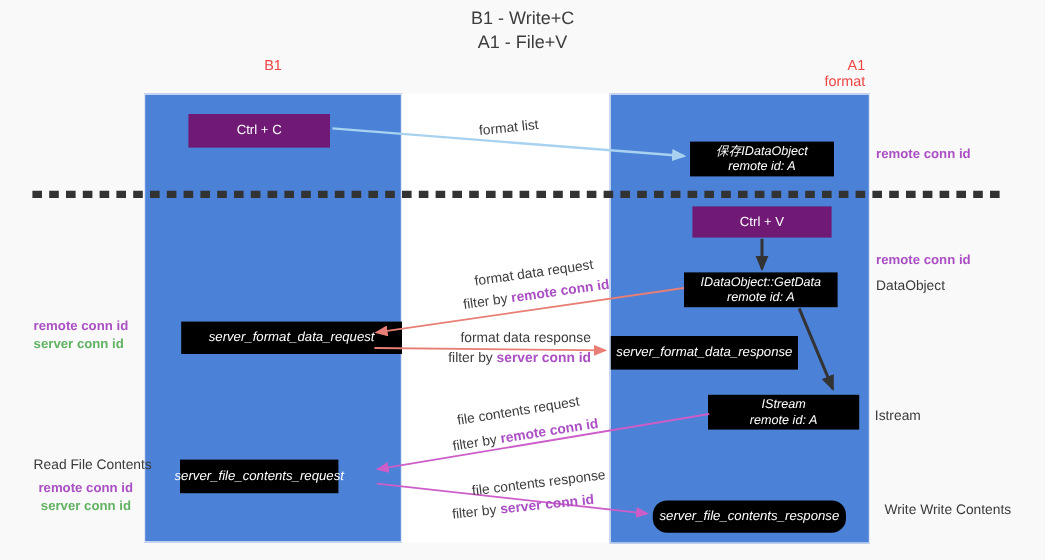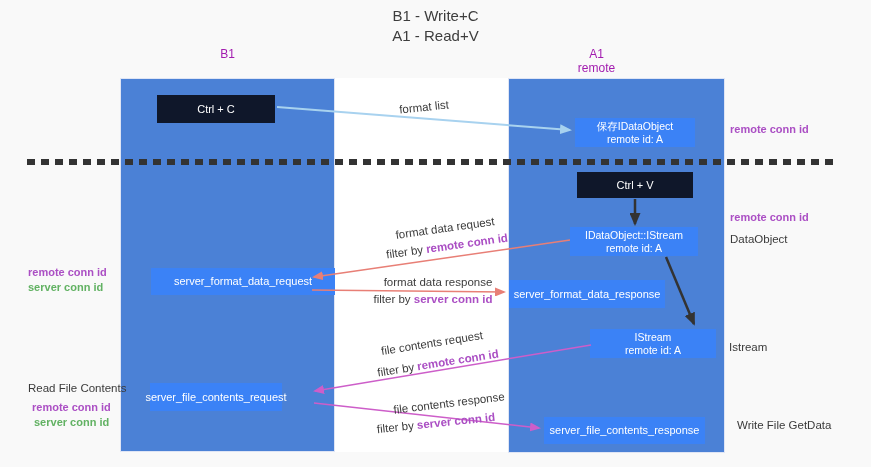--- a/index.html
+++ b/index.html
@@ -8,41 +8,41 @@
     font-family:"Liberation Sans", sans-serif;
     position:relative;overflow:hidden;
   }
   .canvas{position:relative;width:871px;height:467px;}
   .title{
     position:absolute;left:0;top:6px;width:871px;text-align:center;
     font-size:15px;color:#3d3d3d;line-height:20px;z-index:6;
   }
   .lane-header{
     position:absolute;top:47px;text-align:center;font-size:12px;
-    color:#a21caf;line-height:14px;z-index:6;
+    color:#ef4444;line-height:14px;z-index:6;
   }
   .lane-header.left{left:120px;width:215px;}
-  .lane-header.right{left:488px;width:217px;}
+  .lane-header.right{left:504px;width:217px;text-align:right;}
   .mid-panel{
     position:absolute;left:335px;top:78px;width:173px;height:374px;
     background:#ffffff;z-index:1;
   }
   .lane{
     position:absolute;background:#4b81d6;border:1px solid #dfe5f5;
     box-sizing:border-box;z-index:2;
   }
   .lane.left{left:120px;top:78px;width:215px;height:374px;}
   .lane.right{left:508px;top:78px;width:217px;height:375px;}
   .node{
     position:absolute;display:flex;flex-direction:column;align-items:center;
     justify-content:center;color:#ffffff;font-size:11px;line-height:13px;
     text-align:center;z-index:4;white-space:nowrap;
   }
-  .node.green{background:#0f172a;}
-  .node.orange{background:#3b82f6;}
+  .node.green{background:#701a75;}
+  .node.orange{background:#000000;font-style:italic;}
   svg.overlay{position:absolute;left:0;top:0;z-index:5;pointer-events:none;}
   .mlabel{
     position:absolute;font-size:11.5px;color:#3c3c3c;white-space:nowrap;
     z-index:6;transform:translate(-50%,-50%);
   }
   .rot8{transform:translate(-50%,-50%) rotate(-8deg);}
   .rot9{transform:translate(-50%,-50%) rotate(-9deg);}
   .rot7{transform:translate(-50%,-50%) rotate(-7deg);}
   .rot6{transform:translate(-50%,-50%) rotate(-6deg);}
   .side{
@@ -51,71 +51,71 @@
   .purple{color:#ab4fc4;font-weight:bold;}
   .greentxt{color:#62b263;font-weight:bold;}
 </style>
 </head>
 <body>
 
 <div class="canvas">
 
   <div class="title">
     <div>B1 - Write+C</div>
-    <div>A1 - Read+V</div>
+    <div>A1 - File+V</div>
   </div>
 
   <div class="lane-header left">
     <div>B1</div>
   </div>
   <div class="lane-header right">
     <div>A1</div>
-    <div>remote</div>
+    <div>format</div>
   </div>
 
   <div class="mid-panel"></div>
   <div class="lane left"></div>
   <div class="lane right"></div>
 
   <div class="node green" style="left:157px;top:95px;width:118px;height:28px;">
     <span>Ctrl + C</span>
   </div>
 
   <div class="node orange" style="left:575px;top:118px;width:120px;height:29px;font-size:10.5px;">
     <span>保存IDataObject</span>
     <span>remote id: A</span>
   </div>
 
   <div class="node green" style="left:577px;top:172px;width:116px;height:26px;align-items:center;">
     <span>Ctrl + V</span>
   </div>
 
   <div class="node orange" style="left:570px;top:227px;width:128px;height:29px;font-size:10.5px;">
-    <span>IDataObject::IStream</span>
+    <span>IDataObject::GetData</span>
     <span>remote id: A</span>
   </div>
 
   <div class="node orange" style="left:151px;top:268px;width:184px;height:27px;">
     <span>server_format_data_request</span>
   </div>
 
   <div class="node orange" style="left:509px;top:280px;width:156px;height:28px;">
     <span>server_format_data_response</span>
   </div>
 
   <div class="node orange" style="left:590px;top:329px;width:126px;height:29px;font-size:10.5px;">
     <span>IStream</span>
     <span>remote id: A</span>
   </div>
 
   <div class="node orange" style="left:150px;top:383px;width:132px;height:28px;">
     <span>server_file_contents_request</span>
   </div>
 
-  <div class="node orange" style="left:544px;top:417px;width:161px;height:27px;">
+  <div class="node orange" style="left:544px;top:417px;width:161px;height:27px;border-radius:12px;">
     <span>server_file_contents_response</span>
   </div>
 
   <svg class="overlay" width="871" height="467" viewBox="0 0 871 467">
     <defs>
       <marker id="m-blue" markerUnits="userSpaceOnUse" markerWidth="12" markerHeight="10" refX="10" refY="5" orient="auto">
         <path d="M0,0 L12,5 L0,10 Z" fill="#a8d2ef"></path>
       </marker>
       <marker id="m-black" markerUnits="userSpaceOnUse" markerWidth="13" markerHeight="11" refX="11" refY="5.5" orient="auto">
         <path d="M0,0 L13,5.5 L0,11 Z" fill="#333333"></path>
@@ -164,21 +164,21 @@
 
   <div class="mlabel rot7" style="left:449px;top:403px;">file contents response</div>
   <div class="mlabel rot6" style="left:436px;top:423px;">
     <span>filter by </span><span class="purple">server conn id</span>
   </div>
 
   <div class="side purple" style="left:730px;top:123px;">remote conn id</div>
   <div class="side purple" style="left:730px;top:211px;">remote conn id</div>
   <div class="side" style="left:730px;top:233px;font-size:11.5px;">DataObject</div>
   <div class="side" style="left:729px;top:341px;font-size:11.5px;">Istream</div>
-  <div class="side" style="left:737px;top:419px;font-size:11.5px;">Write File GetData</div>
+  <div class="side" style="left:737px;top:419px;font-size:11.5px;">Write Write Contents</div>
 
   <div class="side purple" style="left:28px;top:266px;">remote conn id</div>
   <div class="side greentxt" style="left:28px;top:281px;">server conn id</div>
   <div class="side" style="left:28px;top:382px;font-size:11.5px;">Read File Contents</div>
   <div class="side purple" style="left:32px;top:401px;">remote conn id</div>
   <div class="side greentxt" style="left:34px;top:416px;">server conn id</div>
 
 </div>
 
 </body></html>

